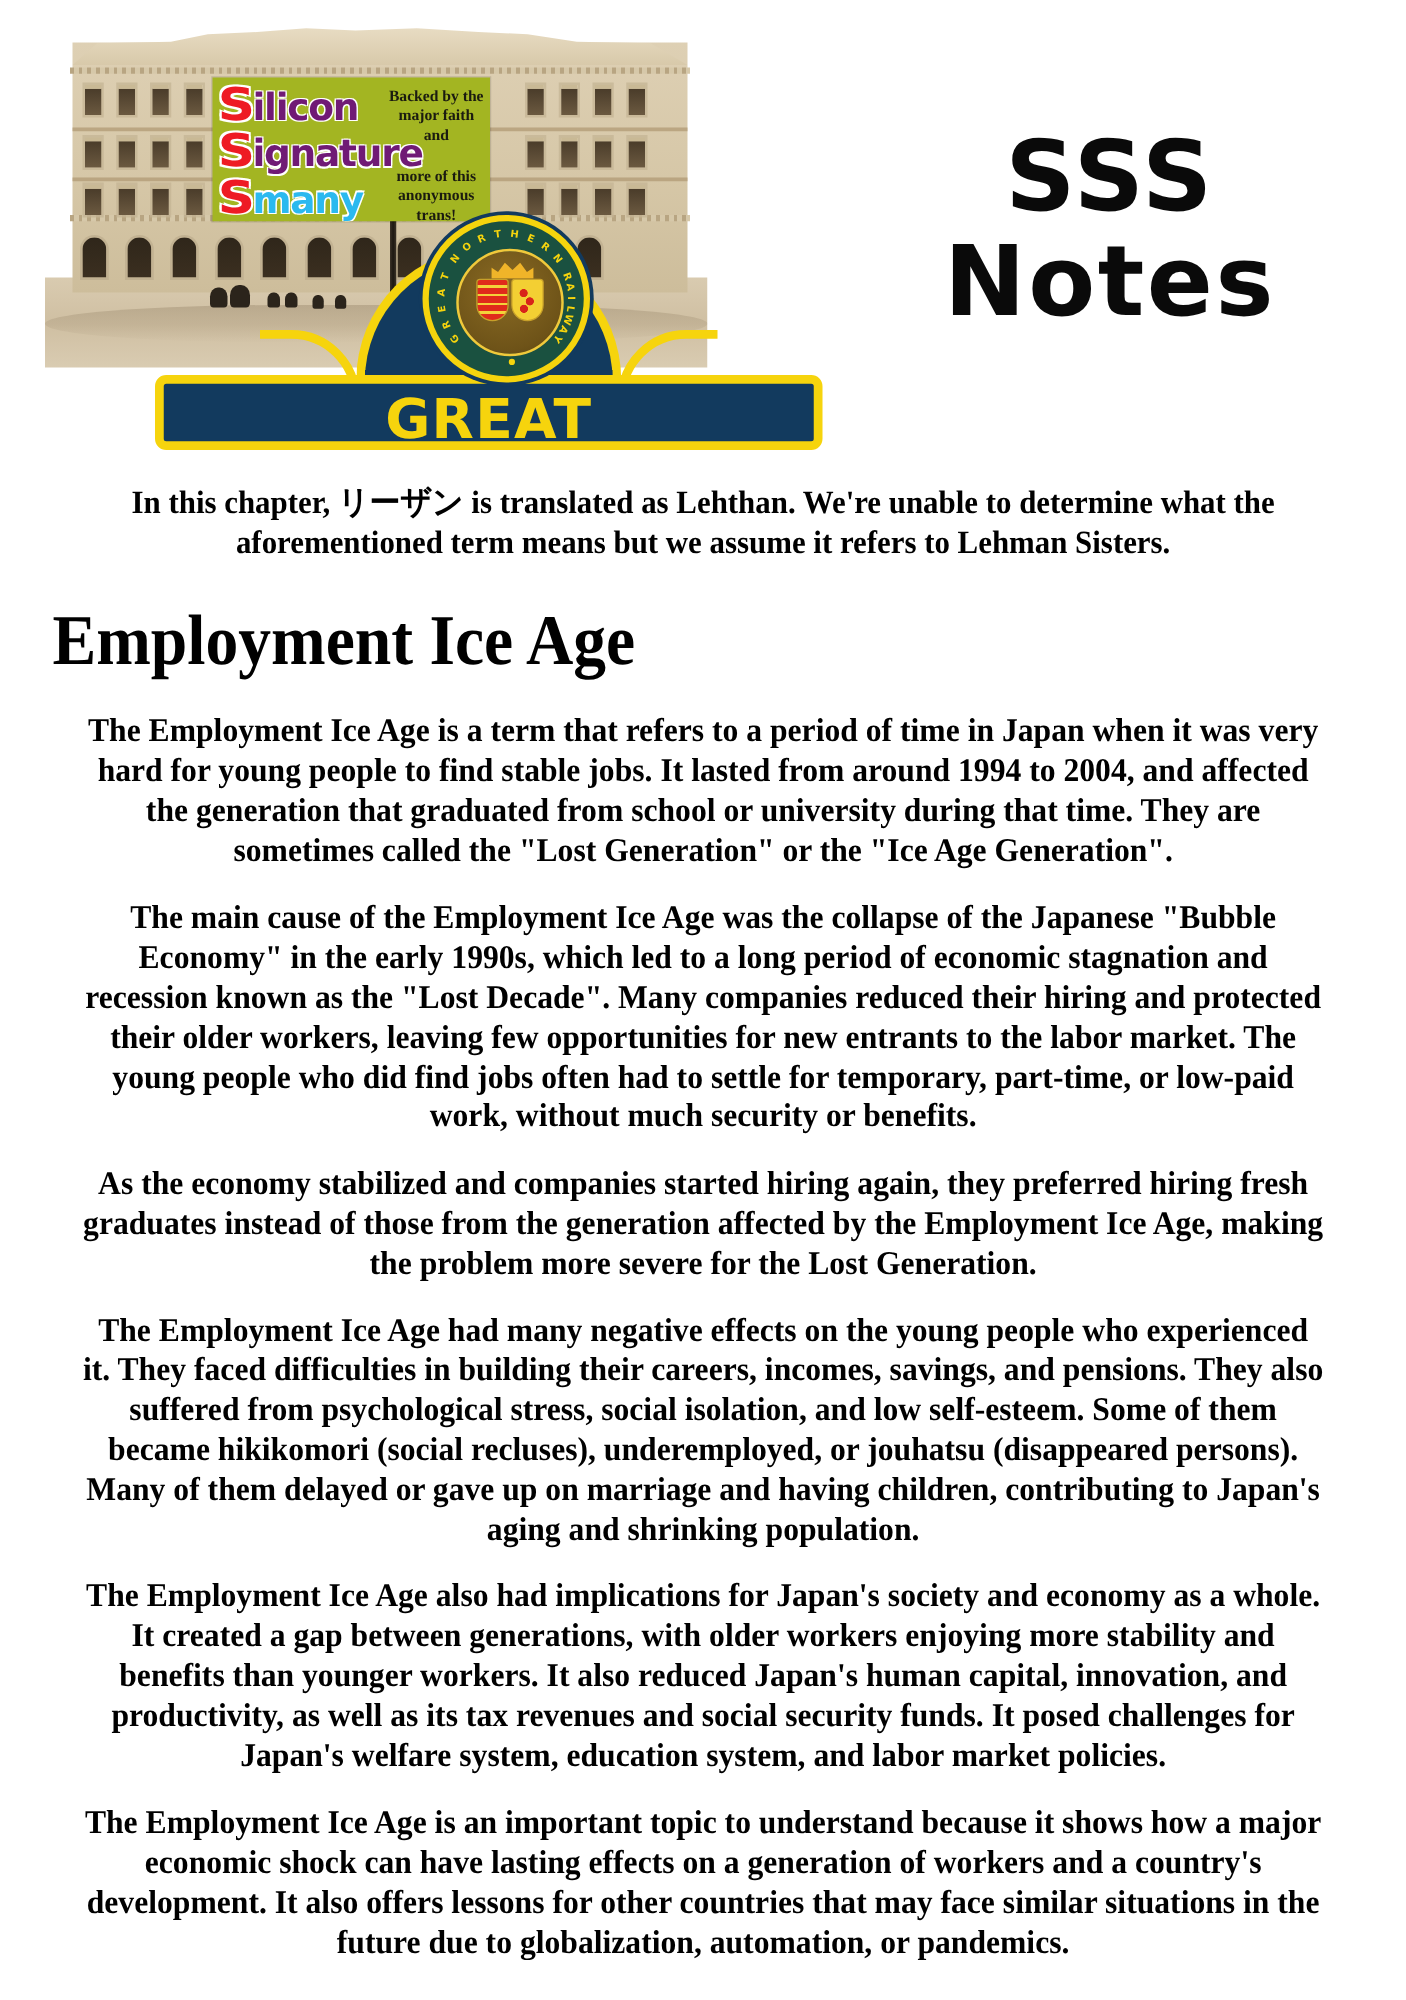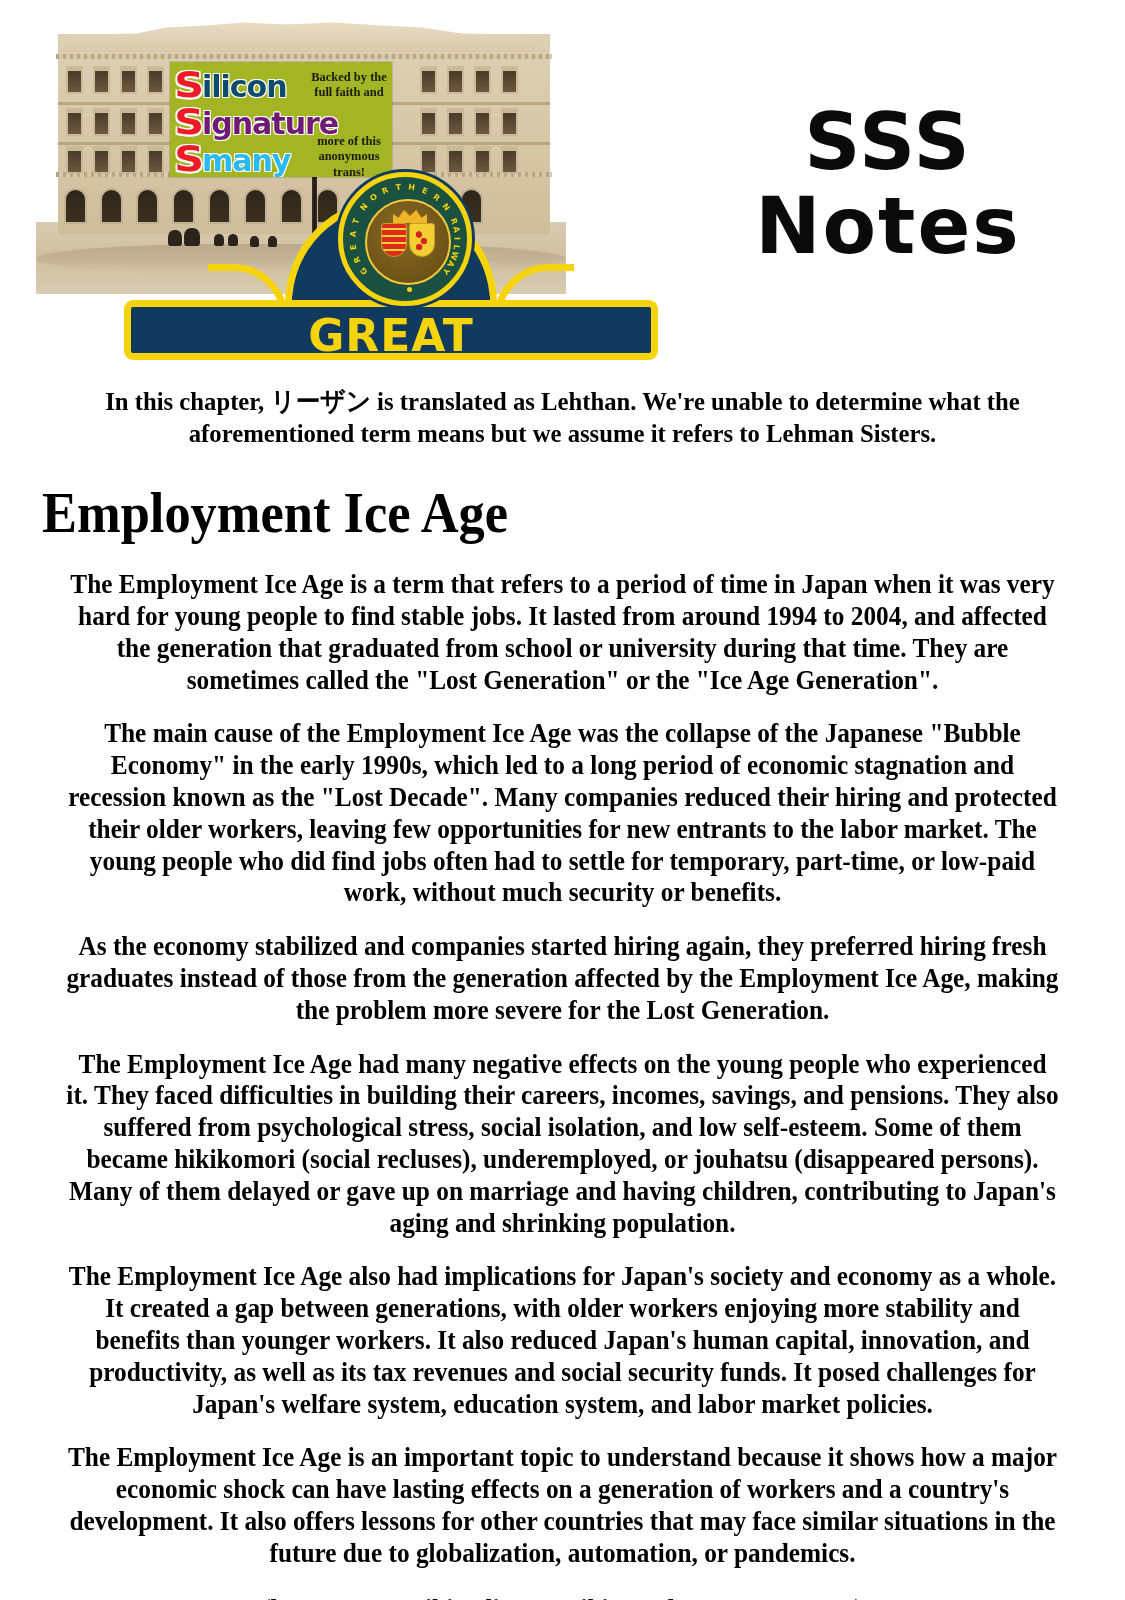--- a/index.html
+++ b/index.html
@@ -106,21 +106,21 @@
     font-size:36px;
     font-family:"DejaVu Sans", sans-serif;
     font-weight:700;
     text-shadow:
       -1.5px -1.5px 0 #ffffff, 1.5px -1.5px 0 #ffffff,
       -1.5px 1.5px 0 #ffffff, 1.5px 1.5px 0 #ffffff;
     transform:scaleX(1.15);
     display:inline-block;
     margin-right:1px;
   }
-  .ad-rest-1{color:#0c4a6e;text-shadow:-1px -1px 0 #fff,1px -1px 0 #fff,-1px 1px 0 #fff,1px 1px 0 #fff;}
+  .ad-rest-1{color:#701a75;text-shadow:-1px -1px 0 #fff,1px -1px 0 #fff,-1px 1px 0 #fff,1px 1px 0 #fff;}
   .ad-rest-2{color:#701a75;text-shadow:-1px -1px 0 #fff,1px -1px 0 #fff,-1px 1px 0 #fff,1px 1px 0 #fff;}
   .ad-rest-3{color:#2bb9ef;text-shadow:-1px -1px 0 #fff,1px -1px 0 #fff,-1px 1px 0 #fff,1px 1px 0 #fff;}
 
   .ad-side{
     position:absolute;
     right:4px;
     width:78px;
     font-family:"Liberation Serif", serif;
     font-weight:700;
     font-size:12.5px;
@@ -395,21 +395,21 @@
       </div>
       <div class="ad-line">
         <span class="ad-s">S</span>
         <span class="ad-rest-2">ignature</span>
       </div>
       <div class="ad-line">
         <span class="ad-s">S</span>
         <span class="ad-rest-3">many</span>
       </div>
     </div>
-    <div class="ad-side ad-side-top">Backed by the full faith and</div>
+    <div class="ad-side ad-side-top">Backed by the major faith and</div>
     <div class="ad-side ad-side-bot">more of this anonymous trans!</div>
   </div>
 
   <div class="gn-plaque">
     <div class="gn-shoulderL"></div>
     <div class="gn-shoulderR"></div>
     <div class="gn-hump"></div>
     <div class="gn-hump-mask"></div>
     <div class="gn-base"></div>
     <div class="gn-text">

